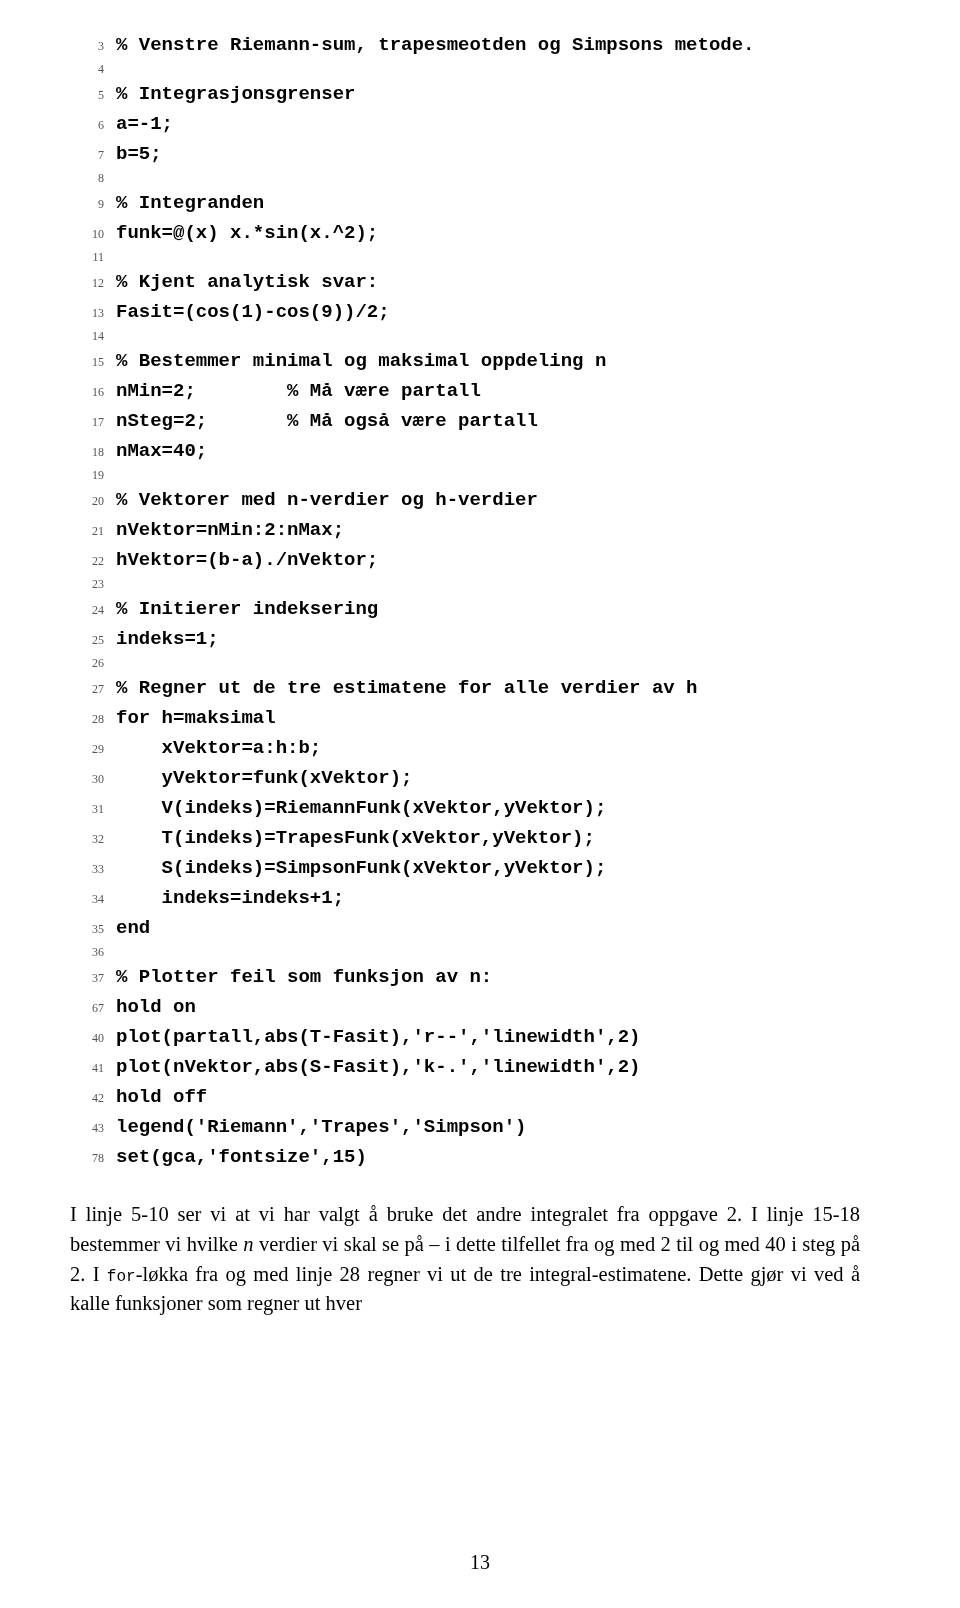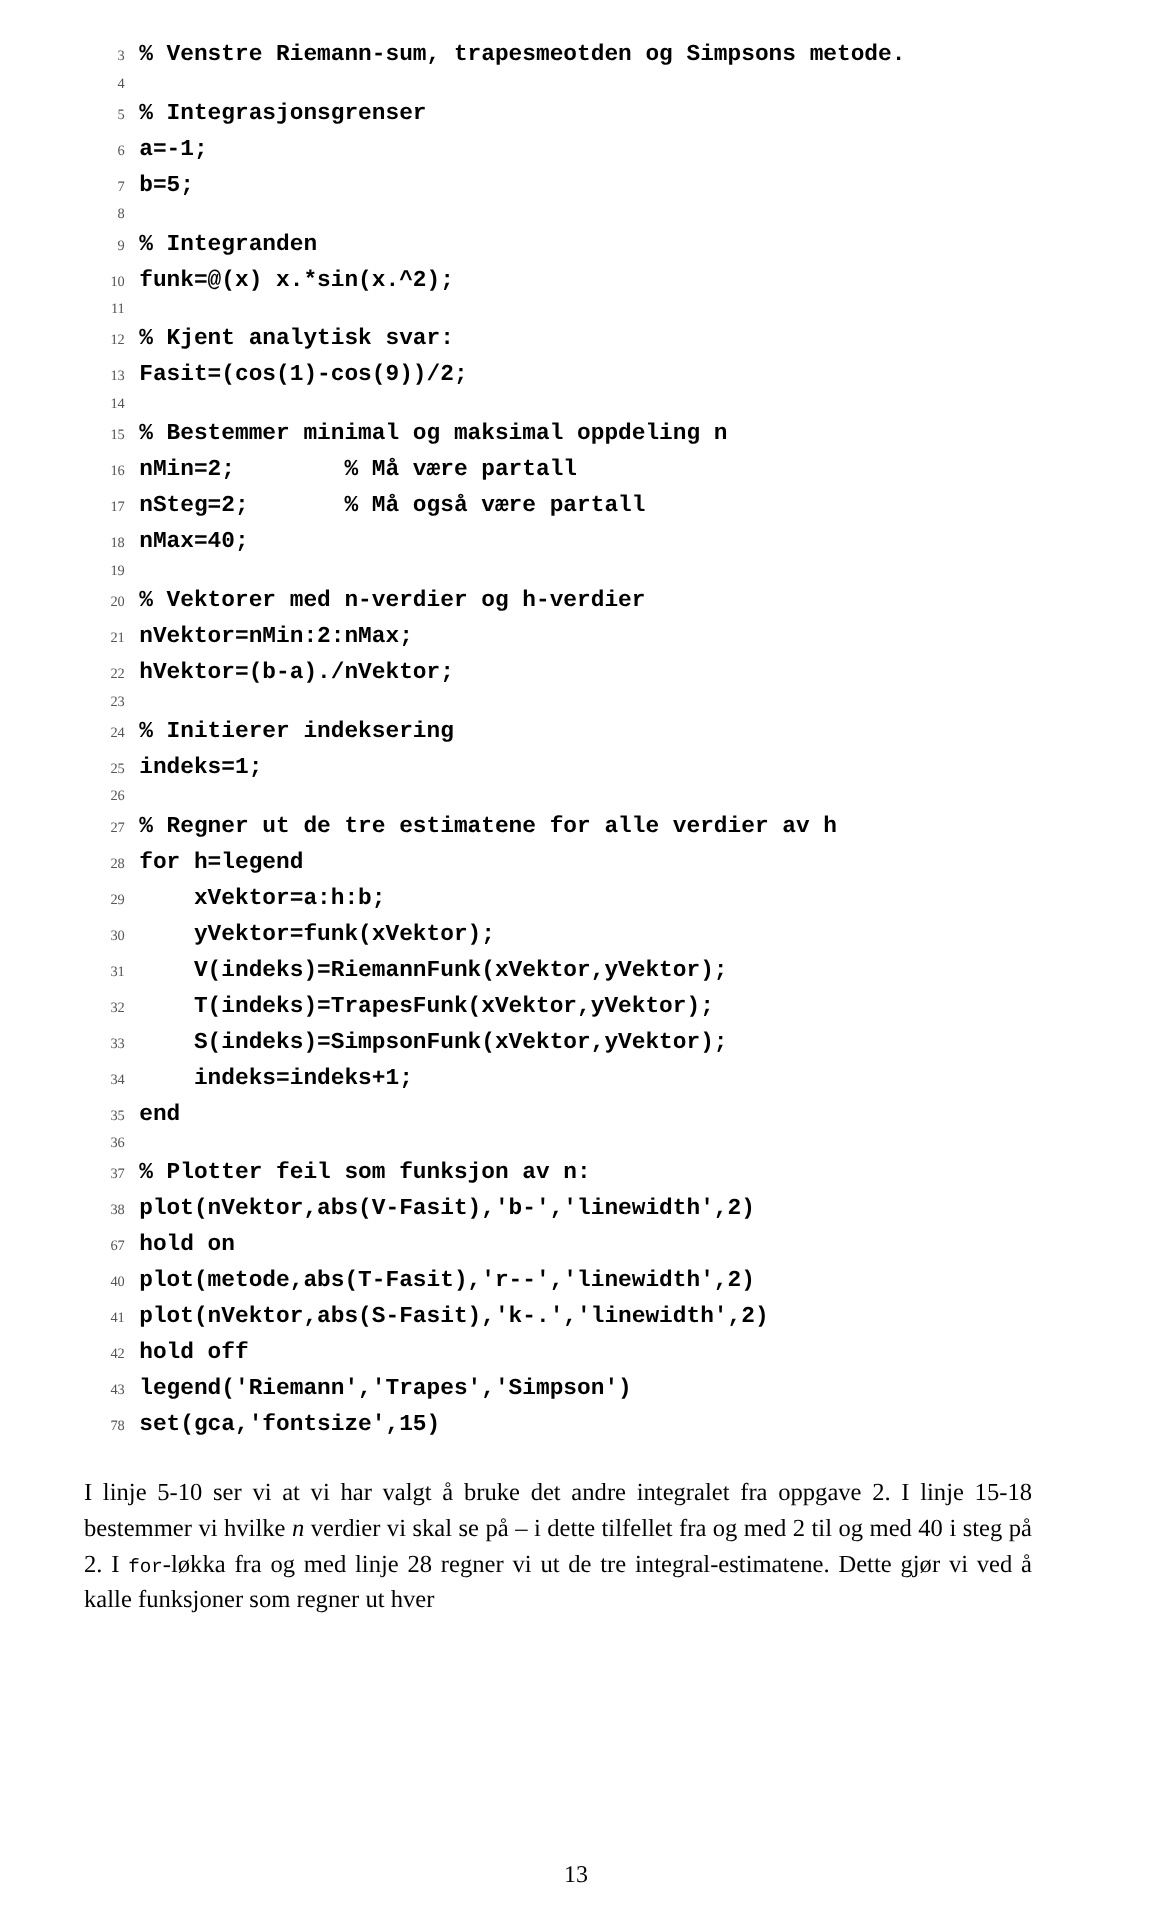--- a/index.html
+++ b/index.html
@@ -164,21 +164,21 @@
     <div class="code-line">
         <span class="lineno">26</span>
         <span class="code-text"></span>
       </div>
     <div class="code-line">
         <span class="lineno">27</span>
         <span class="code-text">% Regner ut de tre estimatene for alle verdier av h</span>
       </div>
     <div class="code-line">
         <span class="lineno">28</span>
-        <span class="code-text">for h=legend</span>
+        <span class="code-text">for h=maksimal</span>
       </div>
     <div class="code-line">
         <span class="lineno">29</span>
         <span class="code-text">    xVektor=a:h:b;</span>
       </div>
     <div class="code-line">
         <span class="lineno">30</span>
         <span class="code-text">    yVektor=funk(xVektor);</span>
       </div>
     <div class="code-line">
@@ -203,30 +203,26 @@
       </div>
     <div class="code-line">
         <span class="lineno">36</span>
         <span class="code-text"></span>
       </div>
     <div class="code-line">
         <span class="lineno">37</span>
         <span class="code-text">% Plotter feil som funksjon av n:</span>
       </div>
     <div class="code-line">
-        <span class="lineno">38</span>
-        <span class="code-text">plot(nVektor,abs(V-Fasit),'b-','linewidth',2)</span>
-      </div>
-    <div class="code-line">
         <span class="lineno">67</span>
         <span class="code-text">hold on</span>
       </div>
     <div class="code-line">
         <span class="lineno">40</span>
-        <span class="code-text">plot(metode,abs(T-Fasit),'r--','linewidth',2)</span>
+        <span class="code-text">plot(partall,abs(T-Fasit),'r--','linewidth',2)</span>
       </div>
     <div class="code-line">
         <span class="lineno">41</span>
         <span class="code-text">plot(nVektor,abs(S-Fasit),'k-.','linewidth',2)</span>
       </div>
     <div class="code-line">
         <span class="lineno">42</span>
         <span class="code-text">hold off</span>
       </div>
     <div class="code-line">

